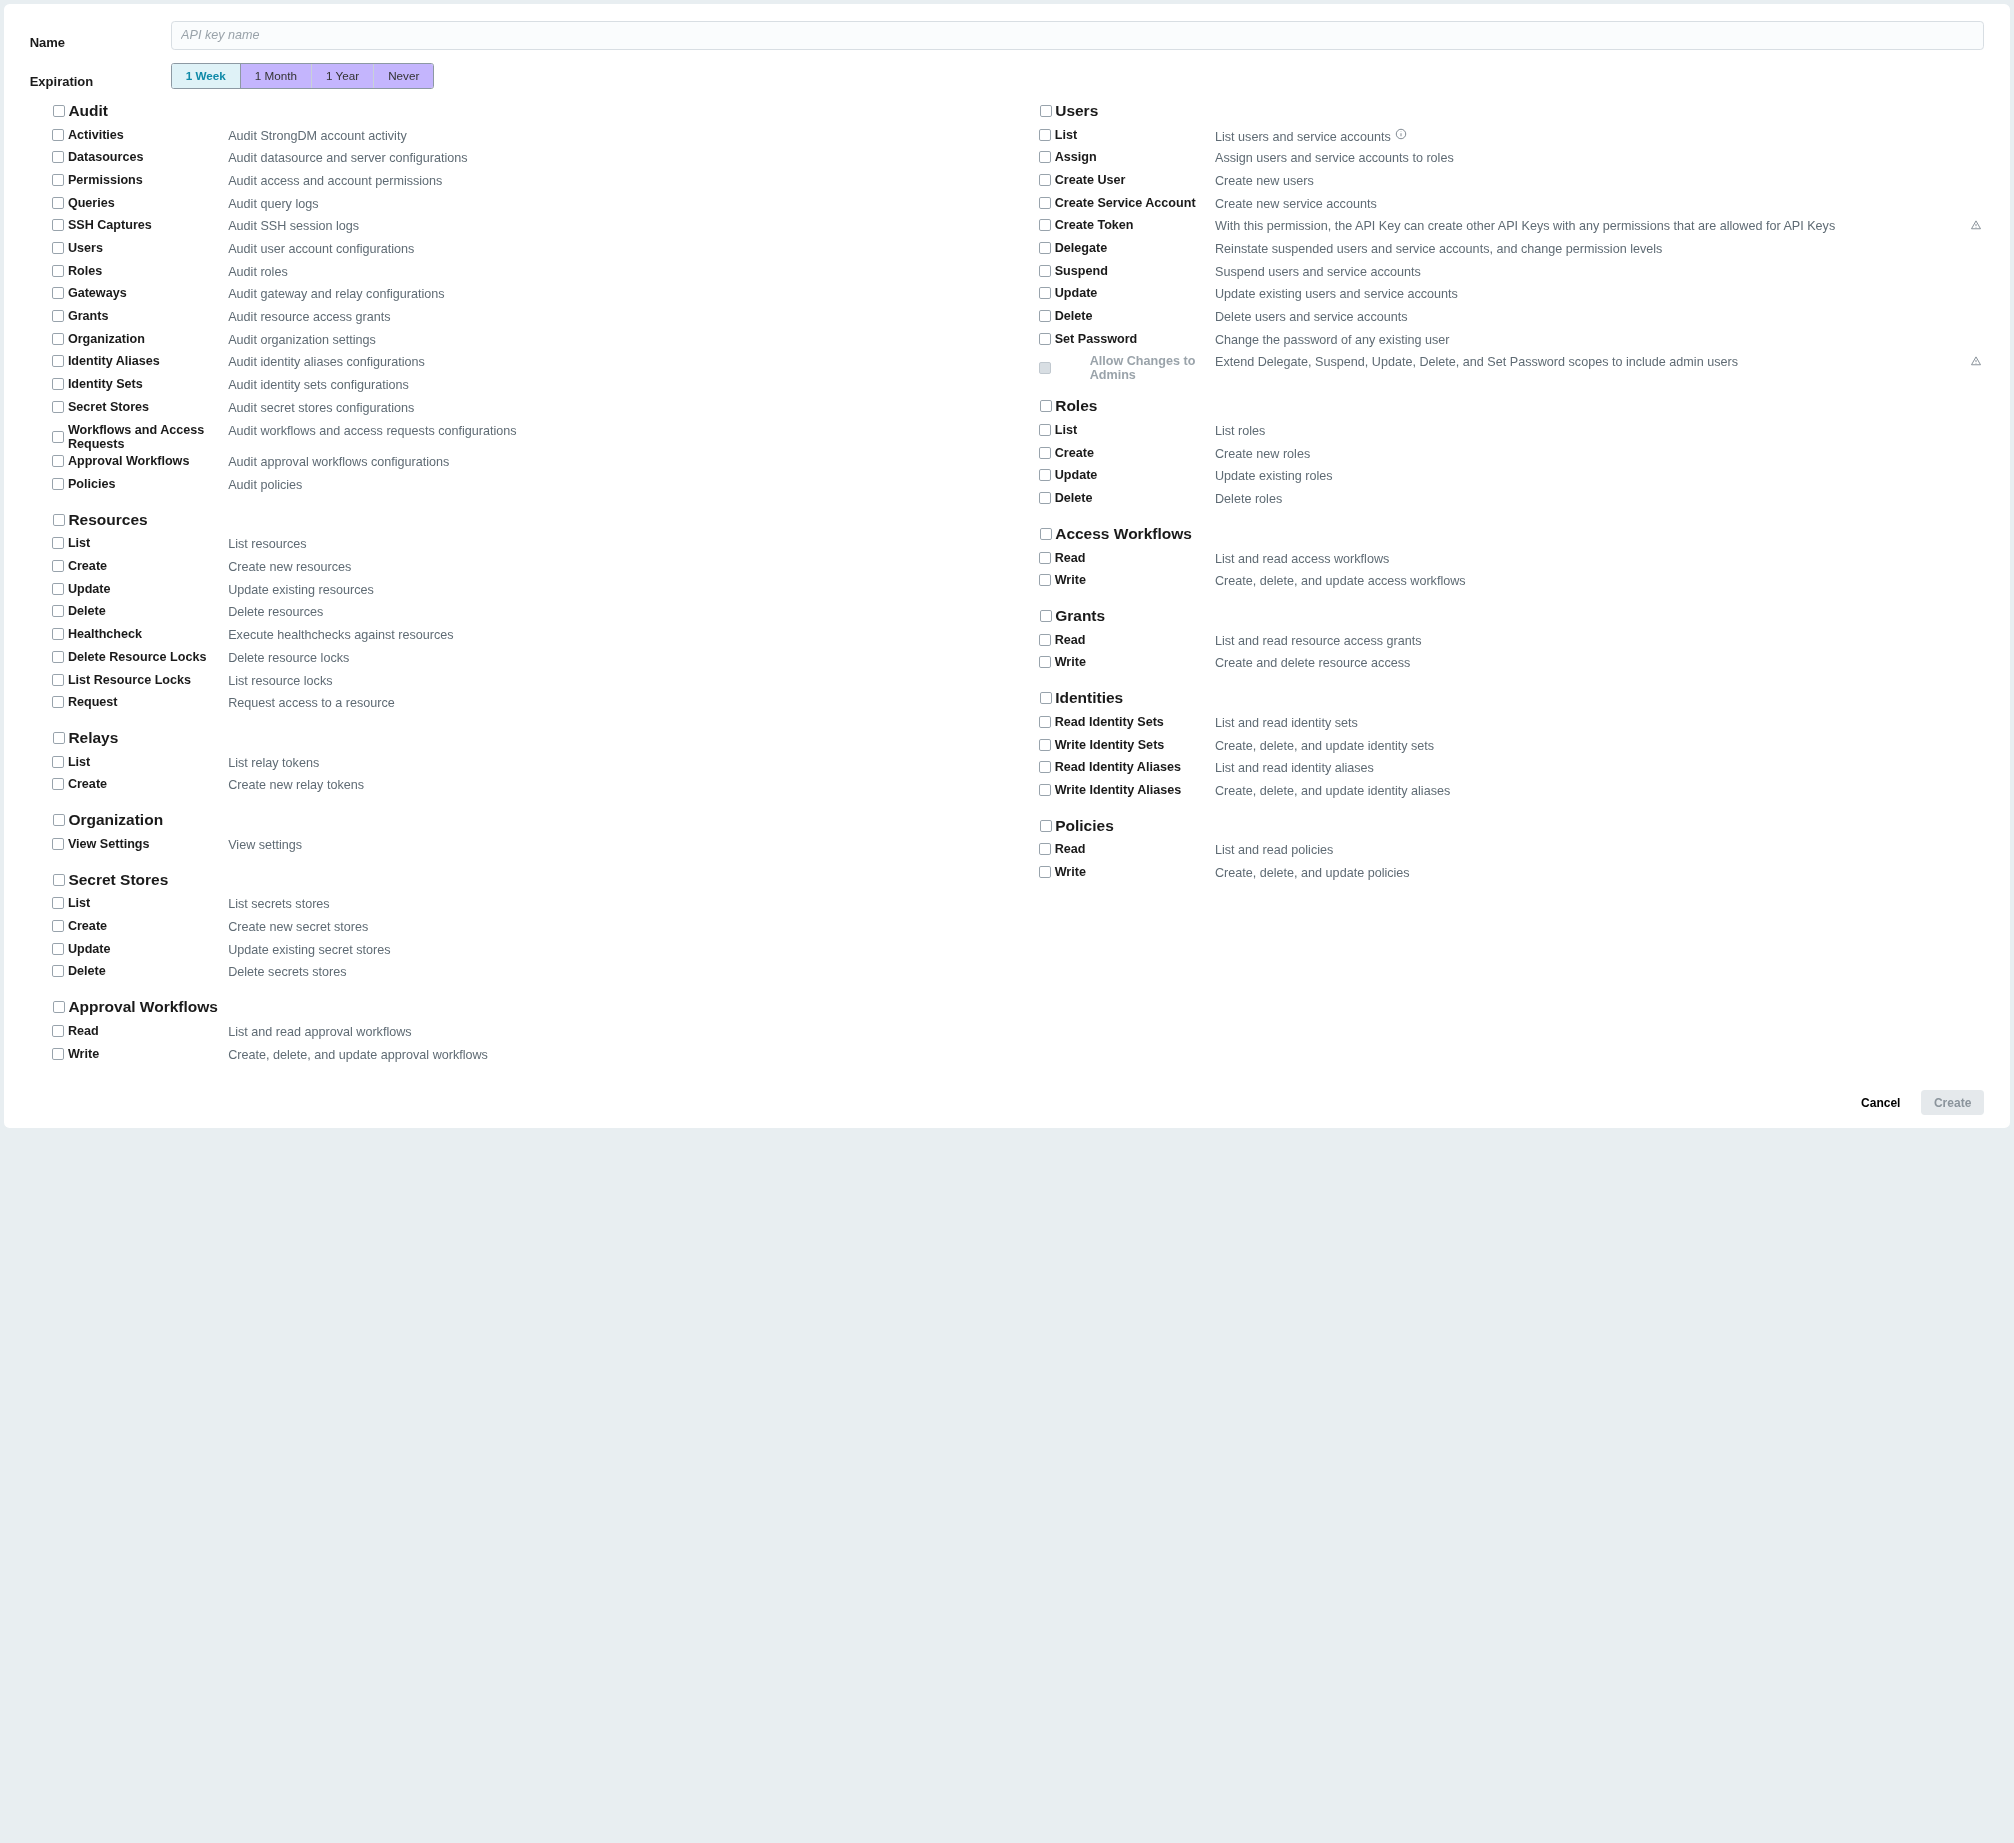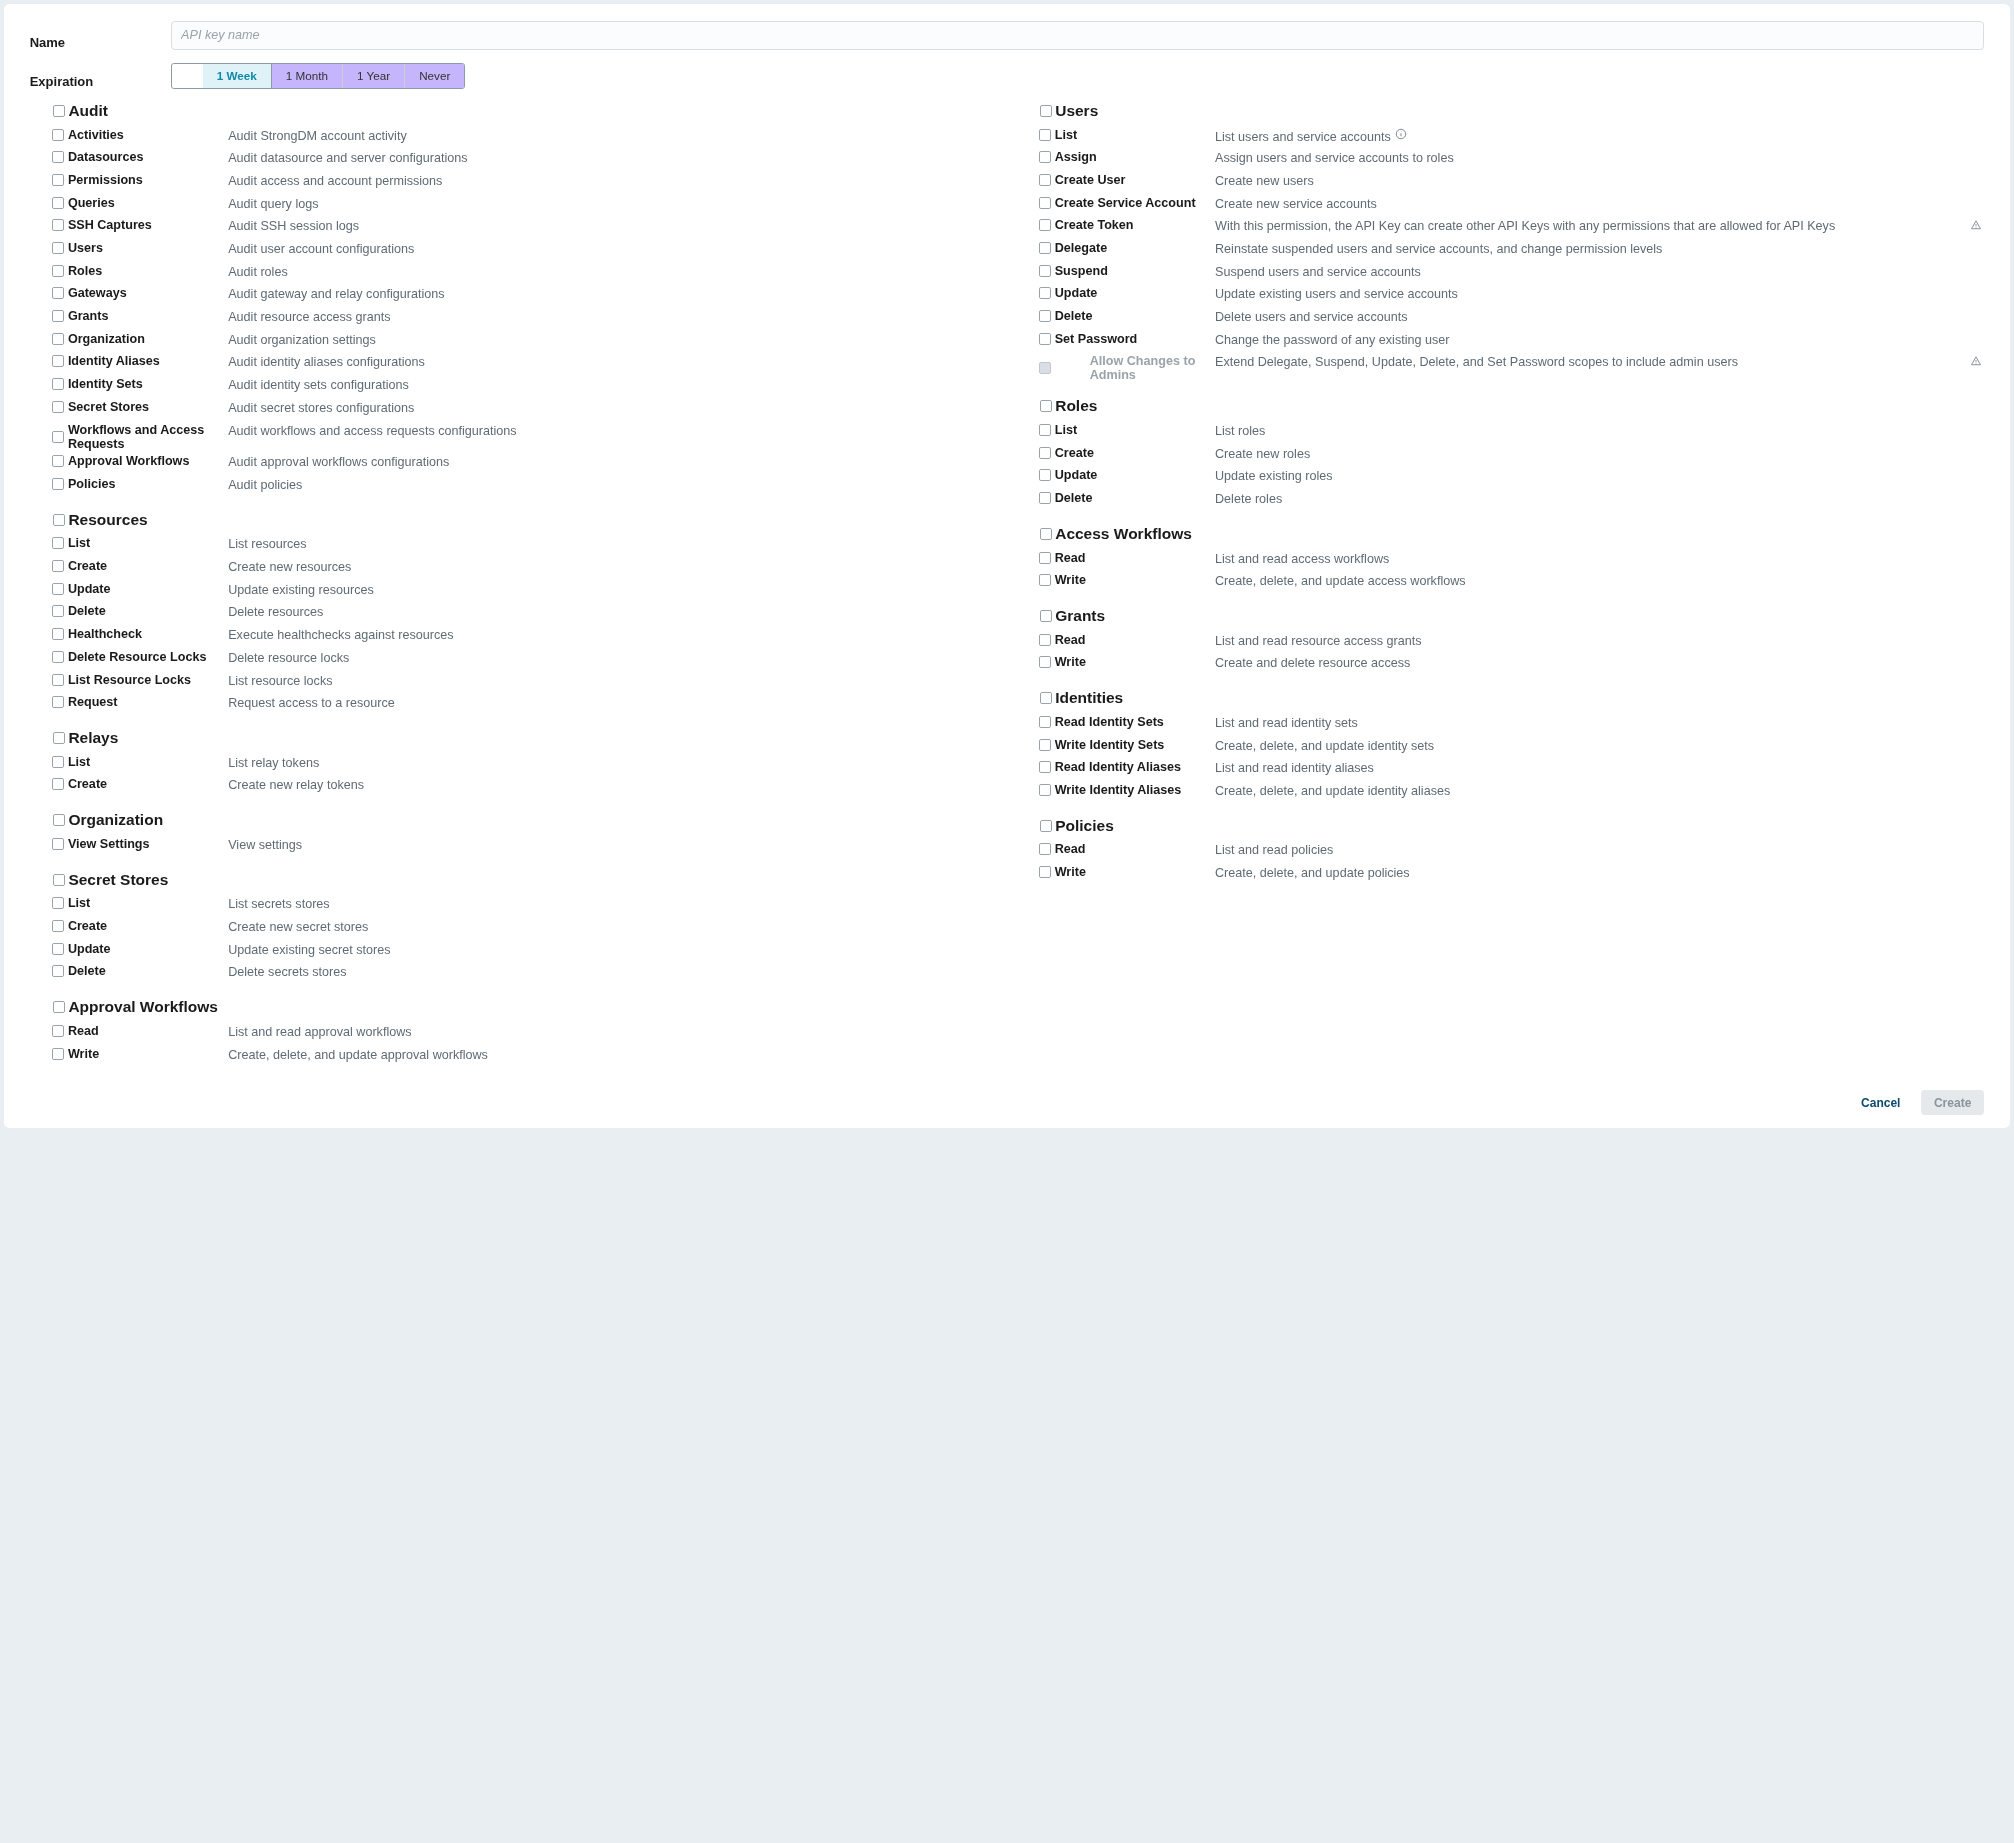--- a/index.html
+++ b/index.html
@@ -35,21 +35,20 @@
   font-style: italic;
   color: #3b82f6;
   background: #fafcfd;
 }
 .text-input::placeholder { color: #9aa3aa; font-style: italic; }
 .seg-control {
   display: inline-flex;
   border: 0.9px solid #8d99a3;
   border-radius: 2.8px;
   overflow: hidden;
-  padding-left: 31px;
 }
 .seg-item {
   padding: 5.6px 14px;
   font-size: 11.7px;
   background: #c4b5fd;
   color: #333;
   border-right: 0.9px solid #c9d1d8;
   cursor: pointer;
 }
 .seg-item:last-child { border-right: none; }
@@ -133,21 +132,21 @@
   margin-top: 9.4px;
 }
 .btn {
   padding: 5.6px 13px;
   border-radius: 3.7px;
   font-size: 12px;
   font-weight: 600;
   cursor: pointer;
   border: none;
 }
-.btn-cancel { background: #fff; color: #0c4a6e; }
+.btn-cancel { background: #fff; color: #000000; }
 .btn-create { background: #e5e9ec; color: #8b949c; }
 </style>
 </head>
 <body>
 
 <div class="panel">
 
   <div class="form-row">
     <div class="form-label">Name</div>
     <input class="text-input" type="text" placeholder="API key name" style="">

